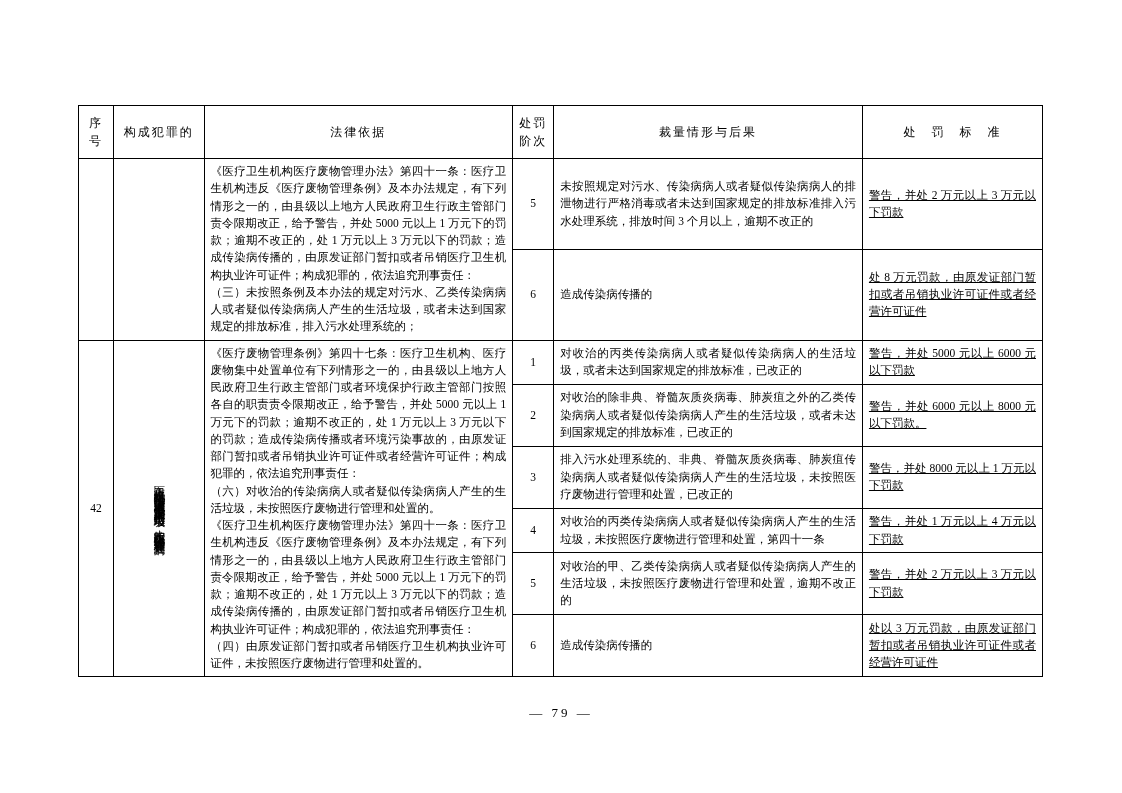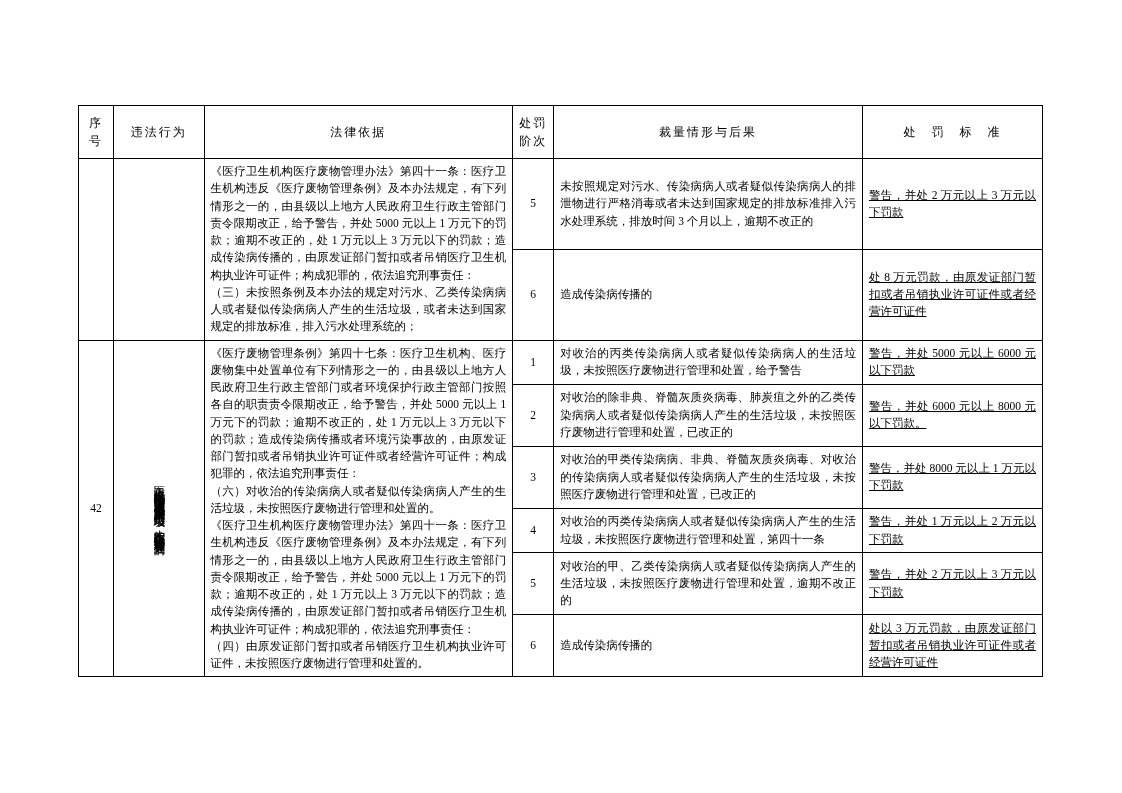--- a/index.html
+++ b/index.html
@@ -104,21 +104,21 @@
       <col class="c-lvl">
       <col class="c-case">
       <col class="c-std">
     </colgroup>
     <tbody>
       <tr class="hdr">
         <td>
           <div>序</div>
           <div>号</div>
         </td>
-        <td>违法行为</td>
+        <td>构成犯罪的</td>
         <td>法律依据</td>
         <td>
           <div>处罚</div>
           <div>阶次</div>
         </td>
         <td>裁量情形与后果</td>
         <td>处　罚　标　准</td>
       </tr>
 
       <tr>
@@ -143,45 +143,46 @@
         <td class="mid" rowspan="6">
           <span class="vtext">医疗卫生机构对收治的传染病病人或者疑似传染病病人产生的生活垃圾，未按照医疗废物进行管理和处置的</span>
         </td>
         <td class="cell-law top-align" rowspan="6">
           <p class="para">《医疗废物管理条例》第四十七条：医疗卫生机构、医疗废物集中处置单位有下列情形之一的，由县级以上地方人民政府卫生行政主管部门或者环境保护行政主管部门按照各自的职责责令限期改正，给予警告，并处 5000 元以上 1 万元下的罚款；逾期不改正的，处 1 万元以上 3 万元以下的罚款；造成传染病传播或者环境污染事故的，由原发证部门暂扣或者吊销执业许可证件或者经营许可证件；构成犯罪的，依法追究刑事责任：</p>
           <p class="para">（六）对收治的传染病病人或者疑似传染病病人产生的生活垃圾，未按照医疗废物进行管理和处置的。</p>
           <p class="para">《医疗卫生机构医疗废物管理办法》第四十一条：医疗卫生机构违反《医疗废物管理条例》及本办法规定，有下列情形之一的，由县级以上地方人民政府卫生行政主管部门责令限期改正，给予警告，并处 5000 元以上 1 万元下的罚款；逾期不改正的，处 1 万元以上 3 万元以下的罚款；造成传染病传播的，由原发证部门暂扣或者吊销医疗卫生机构执业许可证件；构成犯罪的，依法追究刑事责任：</p>
           <p class="para">（四）由原发证部门暂扣或者吊销医疗卫生机构执业许可证件，未按照医疗废物进行管理和处置的。</p>
         </td>
         <td class="mid">1</td>
-        <td class="cell-case">对收治的丙类传染病病人或者疑似传染病病人的生活垃圾，未按照医疗废物进行管理和处置，给予警告</td>
+        <td class="cell-case">对收治的丙类传染病病人或者疑似传染病病人的生活垃圾，或者未达到国家规定的排放标准，已改正的</td>
         <td class="cell-std">警告，并处 5000 元以上 6000 元以下罚款</td>
       </tr>
       <tr>
         <td class="mid">2</td>
-        <td class="cell-case">对收治的除非典、脊髓灰质炎病毒、肺炭疽之外的乙类传染病病人或者疑似传染病病人产生的生活垃圾，未按照医疗废物进行管理和处置，已改正的</td>
+        <td class="cell-case">对收治的除非典、脊髓灰质炎病毒、肺炭疽之外的乙类传染病病人或者疑似传染病病人产生的生活垃圾，或者未达到国家规定的排放标准，已改正的</td>
         <td class="cell-std">警告，并处 6000 元以上 8000 元以下罚款。</td>
       </tr>
       <tr>
         <td class="mid">3</td>
-        <td class="cell-case">对收治的甲类传染病病、非典、脊髓灰质炎病毒、对收治的传染病病人或者疑似传染病病人产生的生活垃圾，未按照医疗废物进行管理和处置，已改正的</td>
+        <td class="cell-case">排入污水处理系统的、非典、脊髓灰质炎病毒、肺炭疽传染病病人或者疑似传染病病人产生的生活垃圾，未按照医疗废物进行管理和处置，已改正的</td>
         <td class="cell-std">警告，并处 8000 元以上 1 万元以下罚款</td>
       </tr>
       <tr>
         <td class="mid">4</td>
         <td class="cell-case">对收治的丙类传染病病人或者疑似传染病病人产生的生活垃圾，未按照医疗废物进行管理和处置，第四十一条</td>
-        <td class="cell-std">警告，并处 1 万元以上 2 万元以下罚款</td>
+        <td class="cell-std">警告，并处 1 万元以上 4 万元以下罚款</td>
       </tr>
       <tr>
         <td class="mid">5</td>
         <td class="cell-case">对收治的甲、乙类传染病病人或者疑似传染病病人产生的生活垃圾，未按照医疗废物进行管理和处置，逾期不改正的</td>
         <td class="cell-std">警告，并处 2 万元以上 3 万元以下罚款</td>
       </tr>
       <tr>
         <td class="mid">6</td>
         <td class="cell-case">造成传染病传播的</td>
         <td class="cell-std">处以 3 万元罚款，由原发证部门暂扣或者吊销执业许可证件或者经营许可证件</td>
       </tr>
     </tbody>
   </table>
 
+  <div class="page-number">— 79 —</div>
 
 </div>
 
 </body></html>

